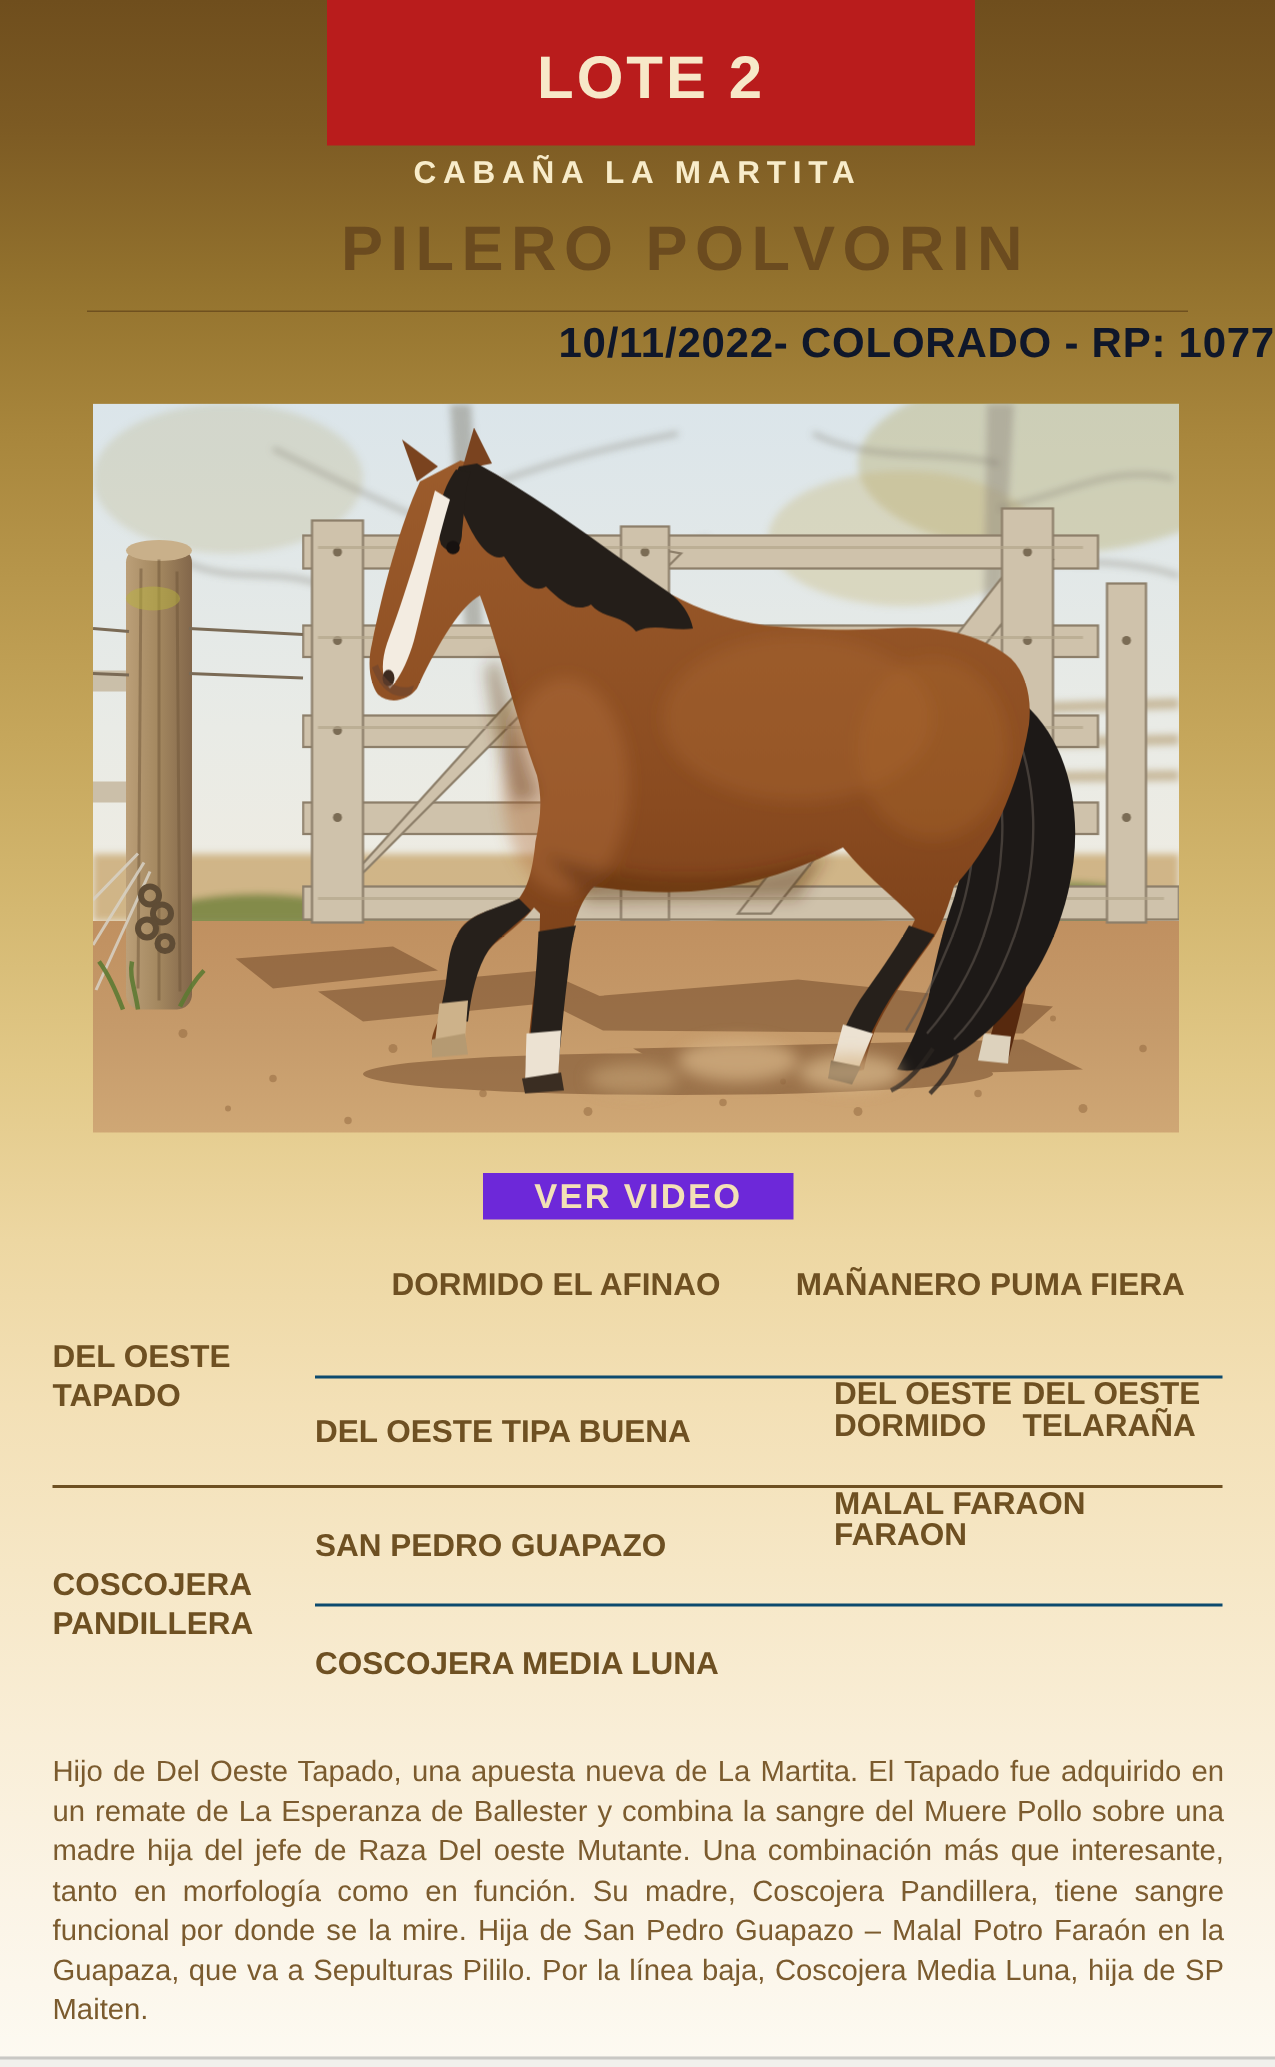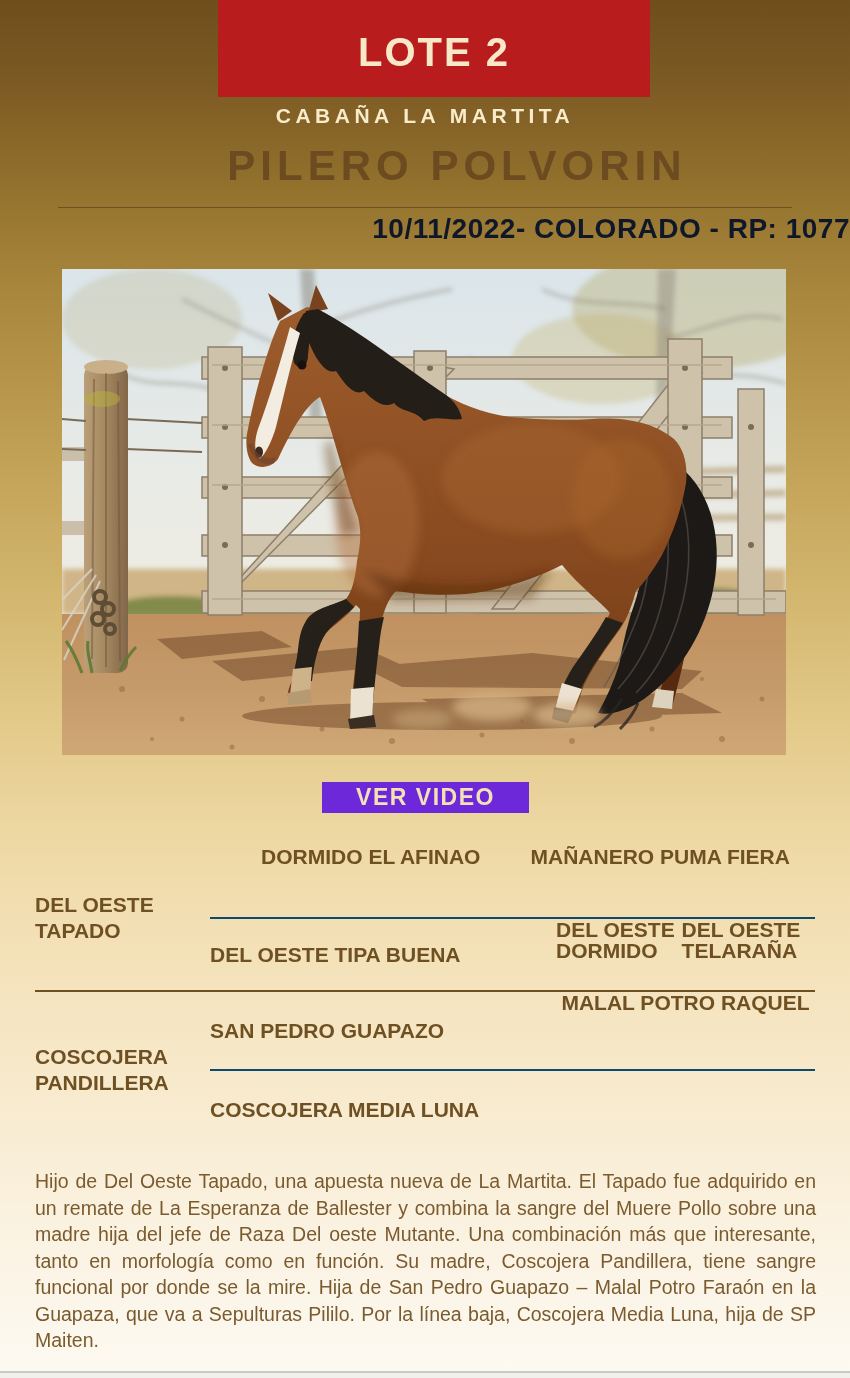--- a/index.html
+++ b/index.html
@@ -378,21 +378,21 @@
         </div>
       </div>
     </div>
   </div>
   <div class="half second">
     <div class="gen1">COSCOJERA PANDILLERA</div>
     <div class="pairs">
       <div class="pair">
         <div class="gen2">SAN PEDRO GUAPAZO</div>
         <div class="gen3">
-          <div>MALAL POTRO RAQUEL</div>
+          <div>MALAL FARAON FARAON</div>
         </div>
       </div>
       <div class="pair">
         <div class="gen2">COSCOJERA MEDIA LUNA</div>
       </div>
     </div>
   </div>
 </div>
 
 <div class="description">

